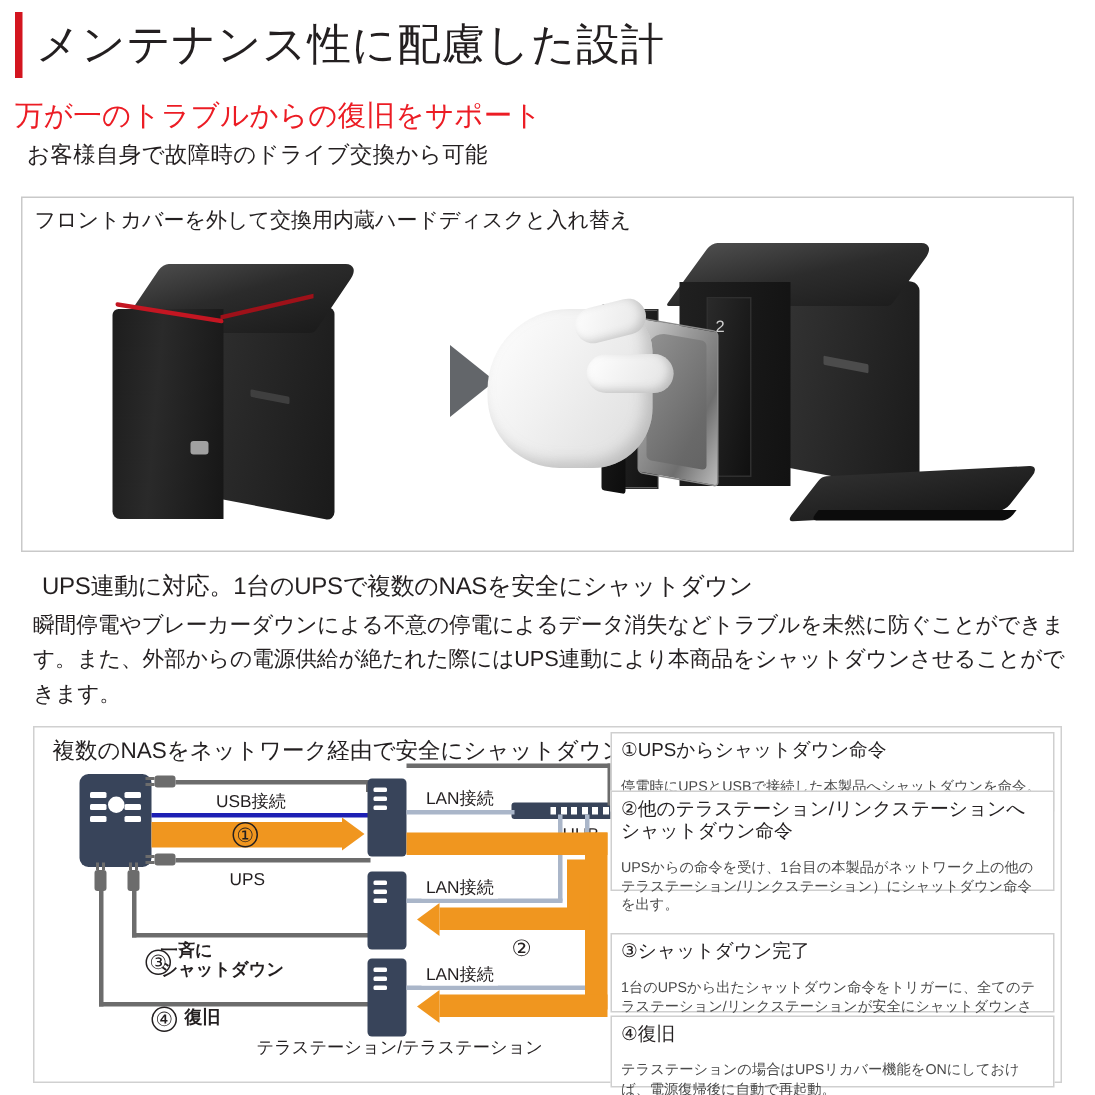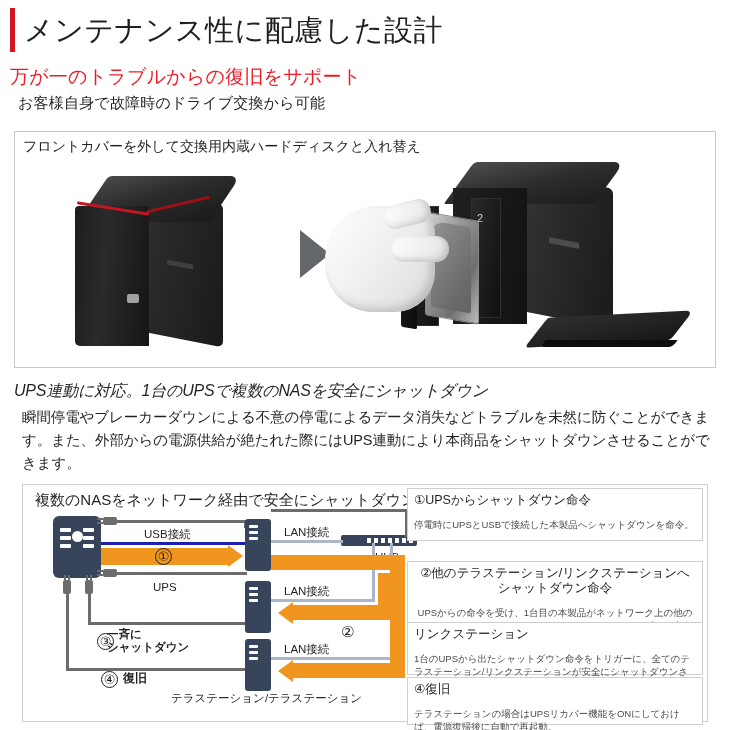--- a/index.html
+++ b/index.html
@@ -148,21 +148,21 @@
     background:linear-gradient(170deg,#2f2f2f 0%,#171717 100%);
     transform: skewX(-38deg) skewY(-3deg);
     border-radius:3px 7px 4px 4px;
   }
   .nasR .cover-edge {
     position:absolute; left:176px; top:178px; width:132px; height:7px;
     background:#0c0c0c; transform: skewX(-38deg); border-radius:0 0 4px 4px;
   }
 
   
-  .ups-head { position:absolute; left:14px; top:381px; font-size:16px; color:#231f20; letter-spacing:-.2px;font-style:italic; }
+  .ups-head { position:absolute; left:28px; top:381px; font-size:16px; color:#231f20; letter-spacing:-.2px; }
   .ups-body { position:absolute; left:22px; top:406px; width:690px; font-size:14.5px; line-height:23px; color:#231f20; letter-spacing:-.1px; }
 
   
   .diagram {
     position:absolute; left:22px; top:484px; width:686px; height:238px;
     border:1px solid #d0d0d0; background:#fff;
   }
   .diag-title { position:absolute; left:12px; top:6px; font-size:15px; color:#231f20; }
 
   .diag-left { position:absolute; left:0; top:0; width:390px; height:236px; }
@@ -234,21 +234,21 @@
   .step3 { position:absolute; left:84px; top:143px; font-size:11.5px; font-weight:bold; line-height:13px; color:#231f20; }
   .step4 { position:absolute; left:100px; top:185px; font-size:12px; font-weight:bold; color:#231f20; }
 
   
   .panels { position:absolute; left:384px; top:3px; width:298px; height:230px; }
   .panel {
     position:absolute; left:0; width:296px;
     border:1px solid #cfcfcf; background:#fff; padding:4px 6px 5px 6px;
   }
   .p1 { top:0;   height:53px; }
-  .p2 { top:73px; height:77px;text-align:center; }
+  .p2 { top:39px; height:67px; }
   .p3 { top:134px; height:53px; }
   .p4 { top:189px; height:48px; }
   .p-title { font-size:12.5px; color:#231f20; line-height:15px; }
   .p-desc { font-size:9.5px; color:#4a4a4a; line-height:12.5px; margin-top:11px; }
 </style>
 </head>
 <body>
 
 <div id="page">
 
@@ -399,21 +399,21 @@
     <div class="panels">
       <div class="panel p1">
         <div class="p-title">①UPSからシャットダウン命令</div>
         <div class="p-desc">停電時にUPSとUSBで接続した本製品へシャットダウンを命令。</div>
       </div>
       <div class="panel p2">
         <div class="p-title">②他のテラステーション/リンクステーションへシャットダウン命令</div>
         <div class="p-desc">UPSからの命令を受け、1台目の本製品がネットワーク上の他のテラステーション/リンクステーション）にシャットダウン命令を出す。</div>
       </div>
       <div class="panel p3">
-        <div class="p-title">リンクステーション</div>
+        <div class="p-title">③シャットダウン完了</div>
         <div class="p-desc">1台のUPSから出たシャットダウン命令をトリガーに、全てのテラステーション/リンクステーションが安全にシャットダウンされる。</div>
       </div>
       <div class="panel p4">
         <div class="p-title">④復旧</div>
         <div class="p-desc">テラステーションの場合はUPSリカバー機能をONにしておけば、電源復帰後に自動で再起動。</div>
       </div>
     </div>
 
   </div>
 </div>

